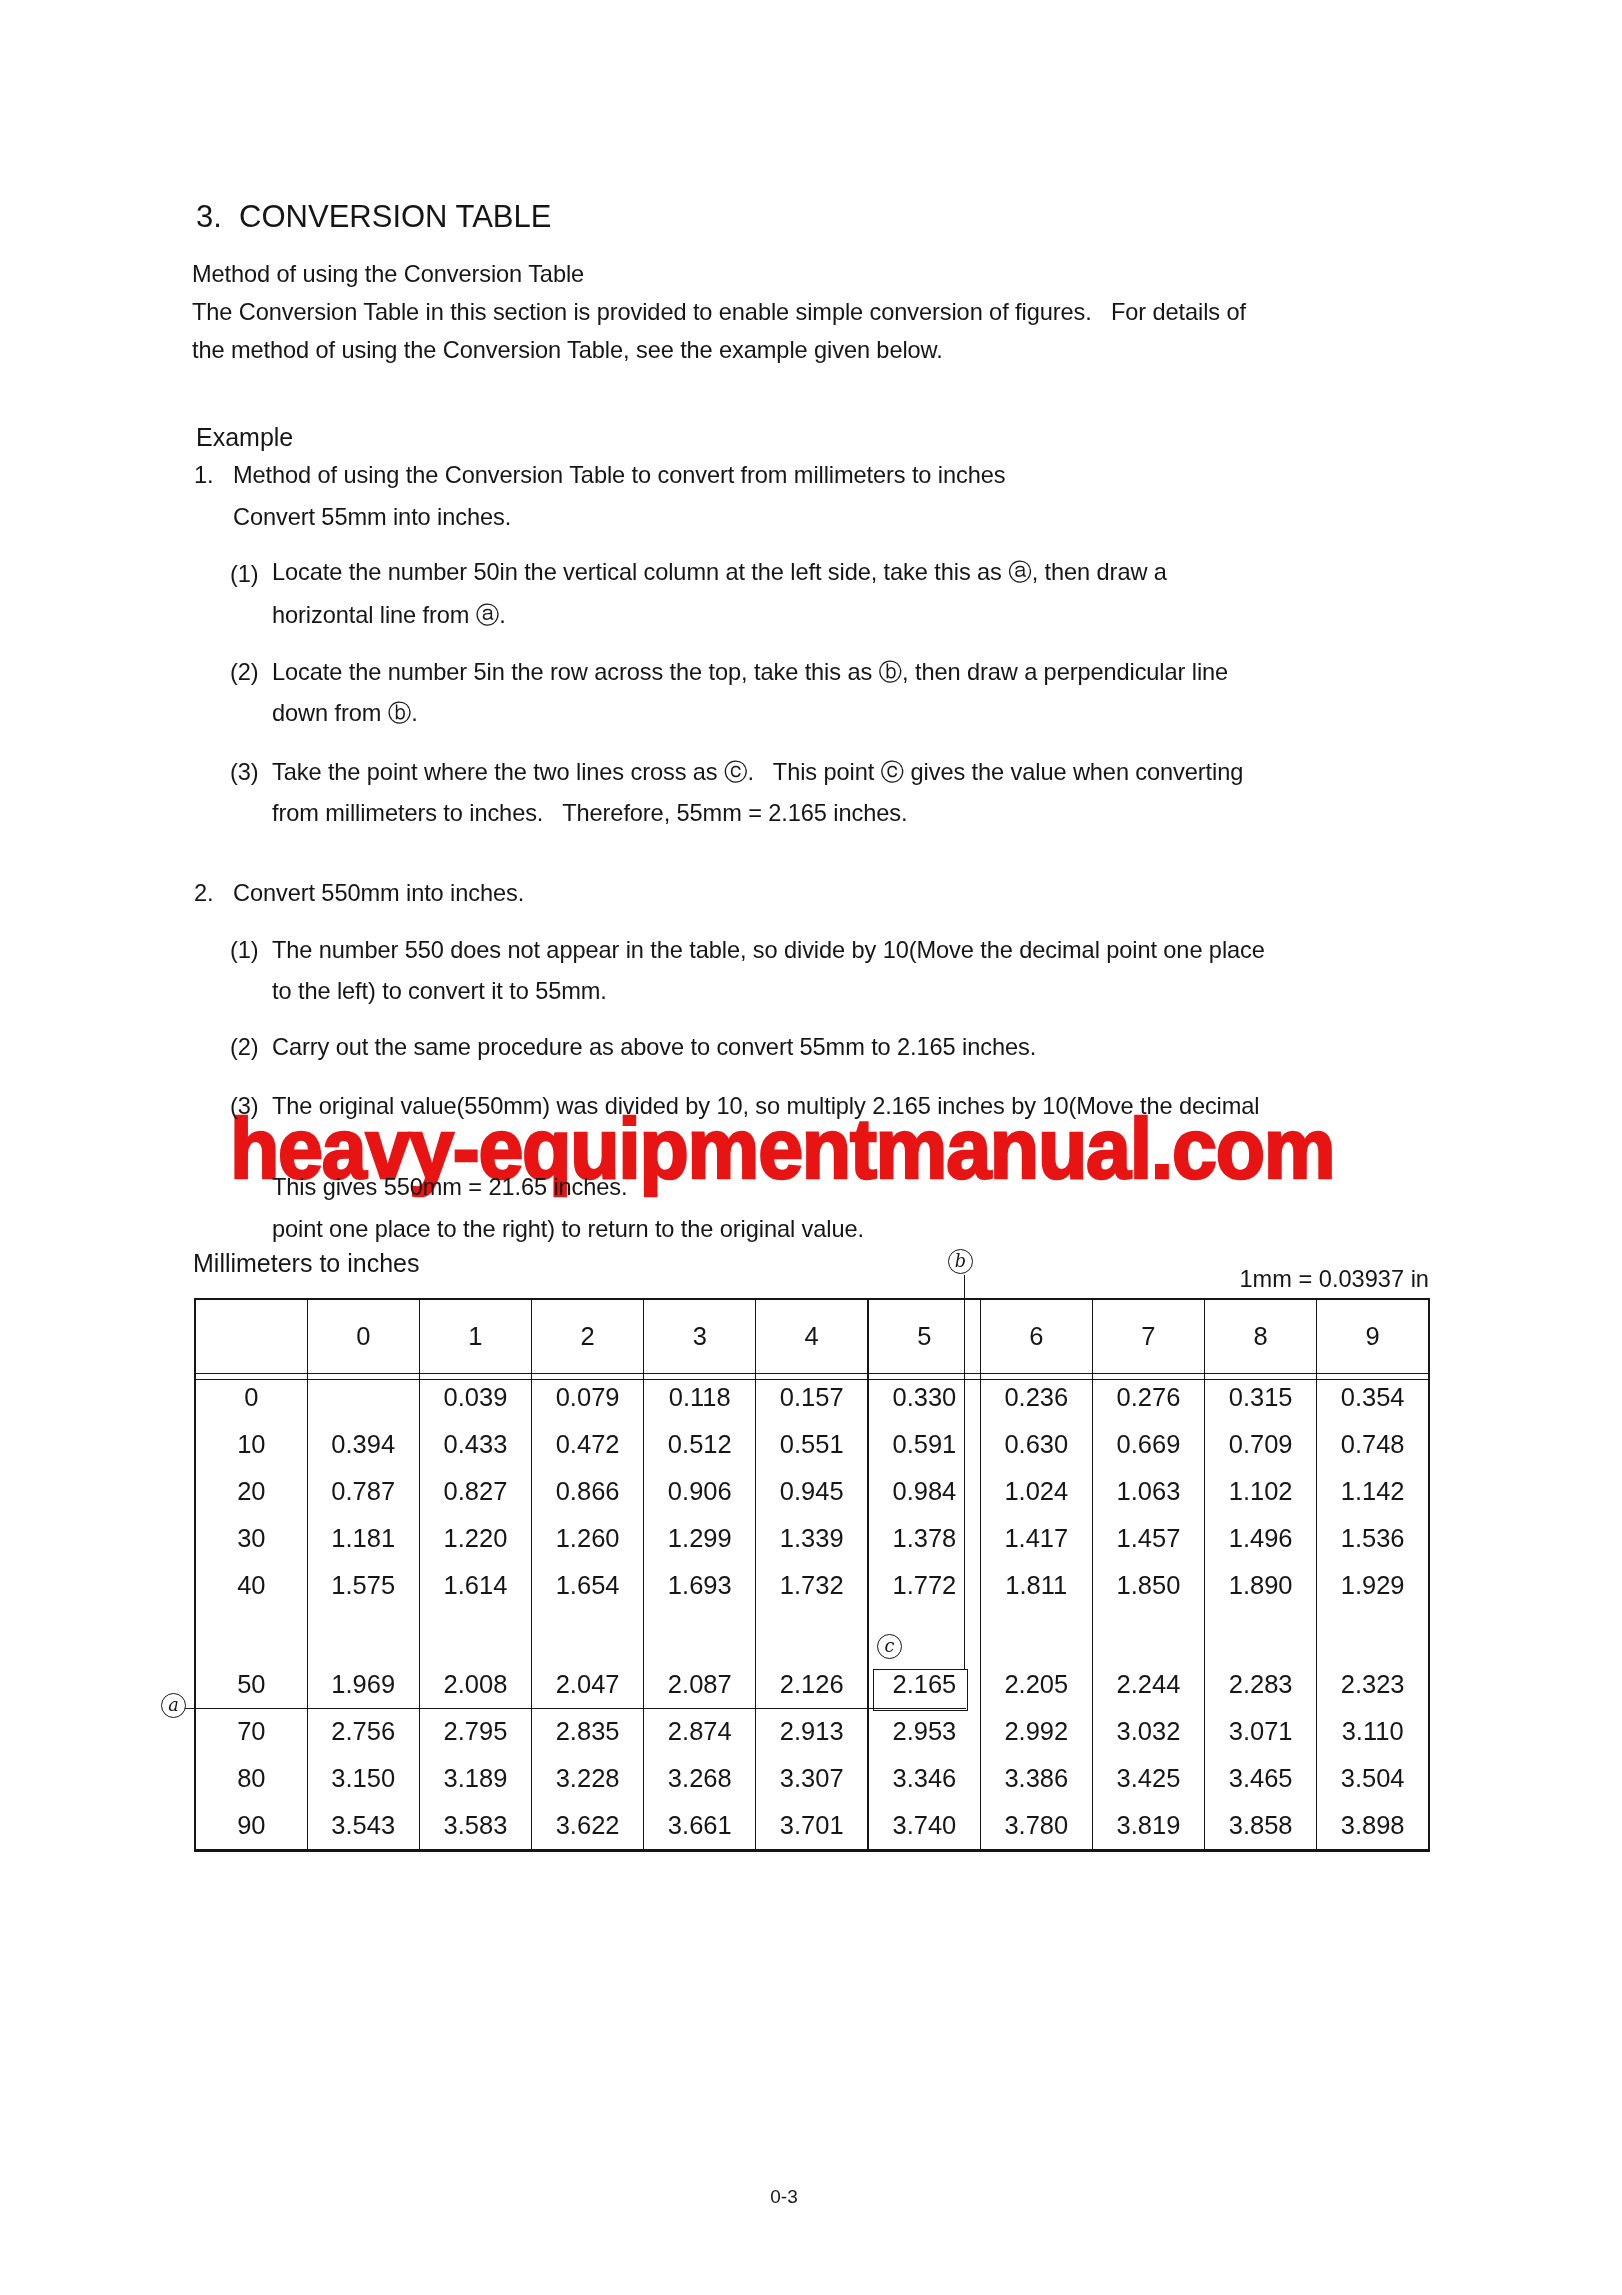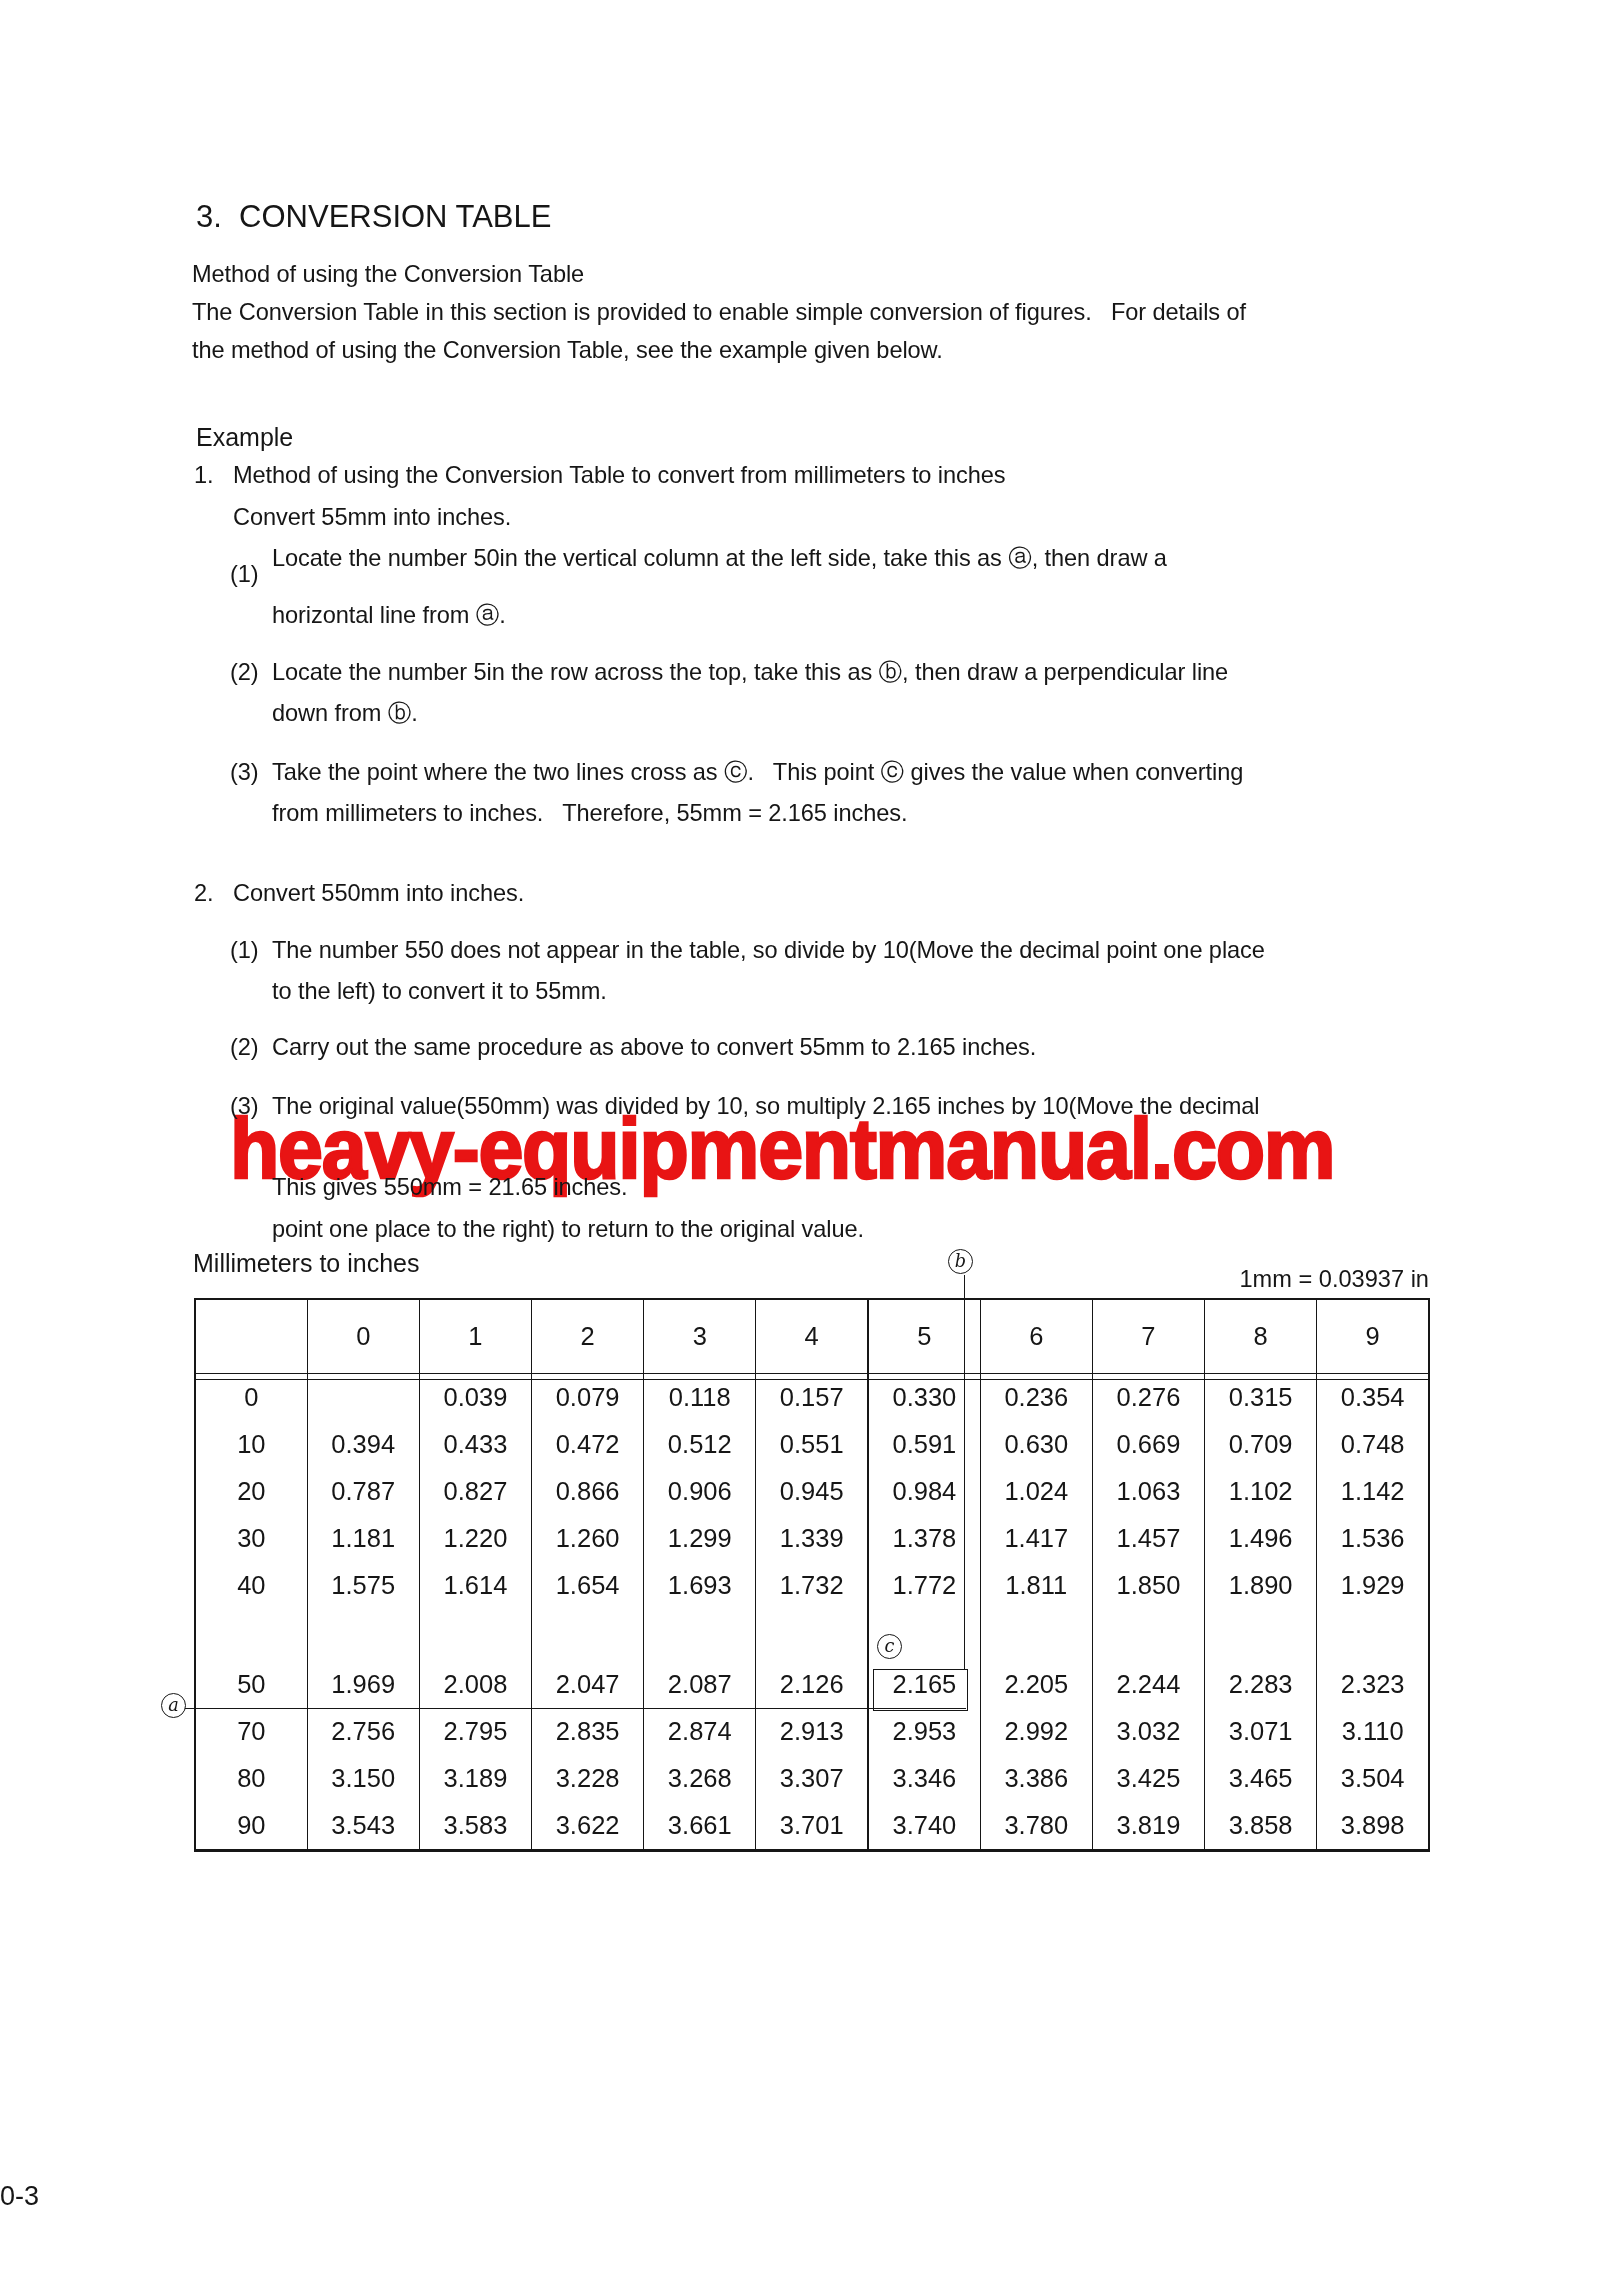--- a/index.html
+++ b/index.html
@@ -31,21 +31,21 @@
   #mm-caption{
     position:absolute;left:193px;top:1247px;
     font-size:25px;line-height:33px;white-space:pre;z-index:2;
   }
   #mm-note{
     position:absolute;right:194px;top:1264px;
     font-size:23.6px;line-height:31px;white-space:pre;z-index:2;
   }
   #page-number{
     position:absolute;left:0;top:2180px;width:1568px;
-    font-size:27px;line-height:33px;z-index:2;
+    text-align:center;font-size:19px;line-height:33px;z-index:2;
   }
   #watermark{
     position:absolute;left:230px;top:1106px;
     font-size:85px;line-height:85px;font-weight:bold;
     letter-spacing:-1.3px;white-space:nowrap;
     transform:scaleX(0.95);transform-origin:left center;
     -webkit-text-stroke:2.6px currentColor;
     z-index:1;
   }
   
@@ -104,21 +104,21 @@
   <div id="example-heading">Example</div>
 
   <div id="text-layer">
       <div class="txtline" style="left: 192px; top: 258px;">Method of using the Conversion Table</div>
       <div class="txtline" style="left: 192px; top: 296px;">The Conversion Table in this section is provided to enable simple conversion of figures.   For details of</div>
       <div class="txtline" style="left: 192px; top: 334px;">the method of using the Conversion Table, see the example given below.</div>
       <div class="txtline" style="left: 194px; top: 459px;">1.</div>
       <div class="txtline" style="left: 233px; top: 459px;">Method of using the Conversion Table to convert from millimeters to inches</div>
       <div class="txtline" style="left: 233px; top: 501px;">Convert 55mm into inches.</div>
       <div class="txtline" style="left: 230px; top: 558px;">(1)</div>
-      <div class="txtline" style="left: 272px; top: 542px;">Locate the number 50in the vertical column at the left side, take this as ⓐ, then draw a</div>
+      <div class="txtline" style="left: 272px; top: 556px;">Locate the number 50in the vertical column at the left side, take this as ⓐ, then draw a</div>
       <div class="txtline" style="left: 272px; top: 599px;">horizontal line from ⓐ.</div>
       <div class="txtline" style="left: 230px; top: 656px;">(2)</div>
       <div class="txtline" style="left: 272px; top: 656px;">Locate the number 5in the row across the top, take this as ⓑ, then draw a perpendicular line</div>
       <div class="txtline" style="left: 272px; top: 697px;">down from ⓑ.</div>
       <div class="txtline" style="left: 230px; top: 756px;">(3)</div>
       <div class="txtline" style="left: 272px; top: 756px;">Take the point where the two lines cross as ⓒ.   This point ⓒ gives the value when converting</div>
       <div class="txtline" style="left: 272px; top: 797px;">from millimeters to inches.   Therefore, 55mm = 2.165 inches.</div>
       <div class="txtline" style="left: 194px; top: 877px;">2.</div>
       <div class="txtline" style="left: 233px; top: 877px;">Convert 550mm into inches.</div>
       <div class="txtline" style="left: 230px; top: 934px;">(1)</div>

